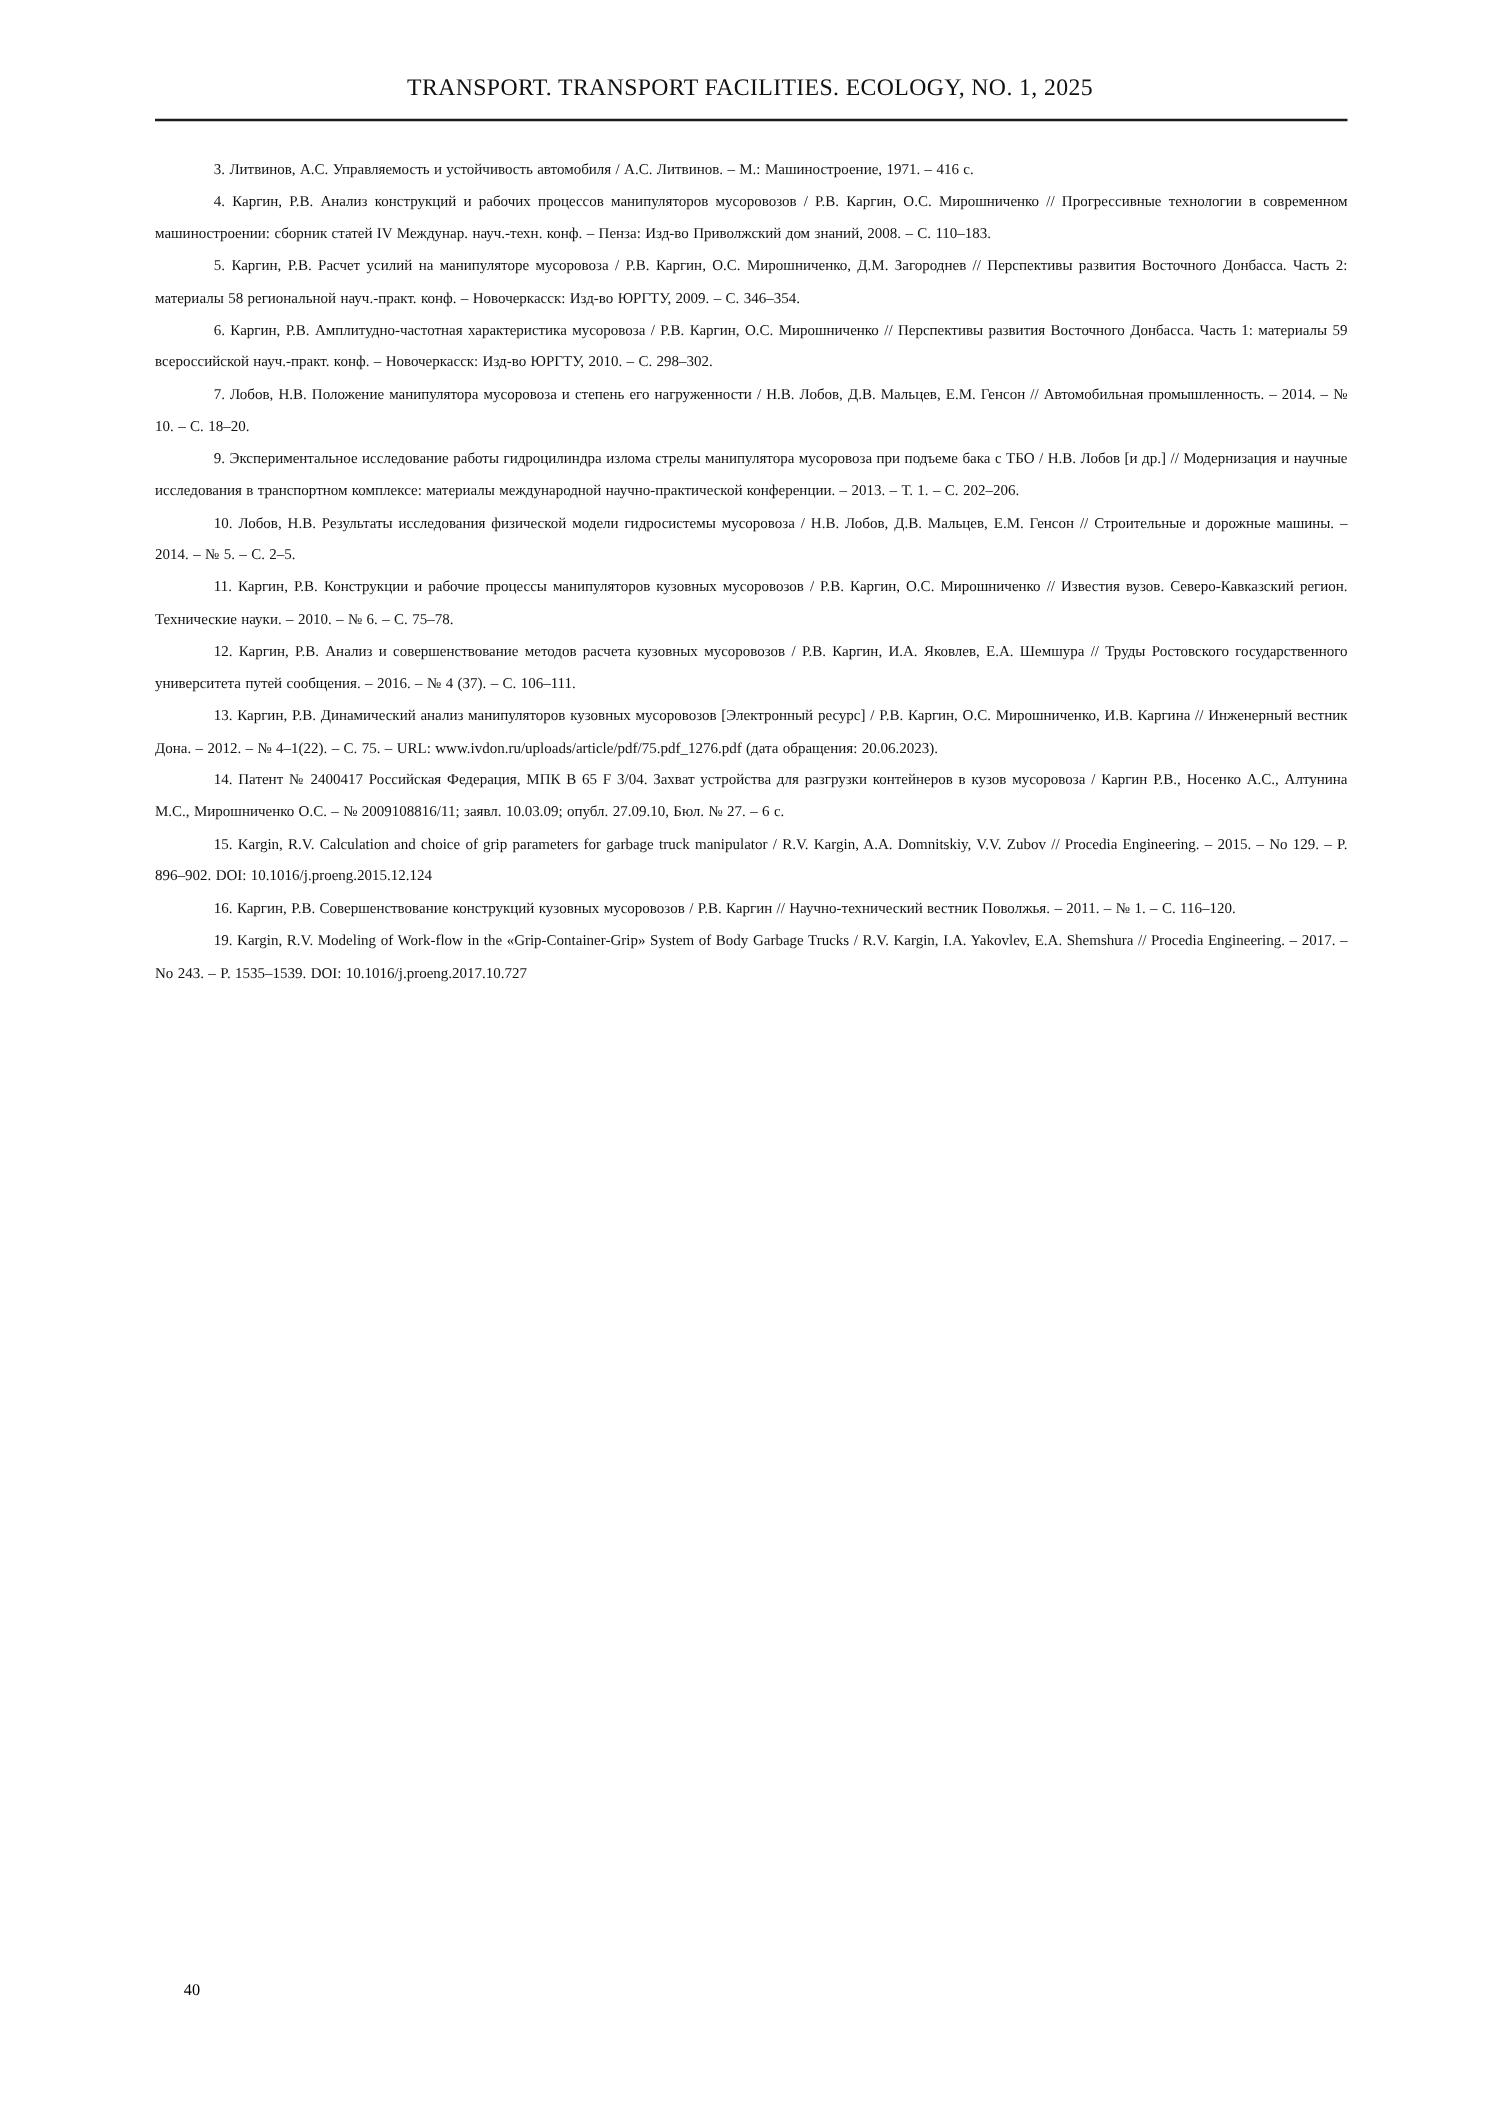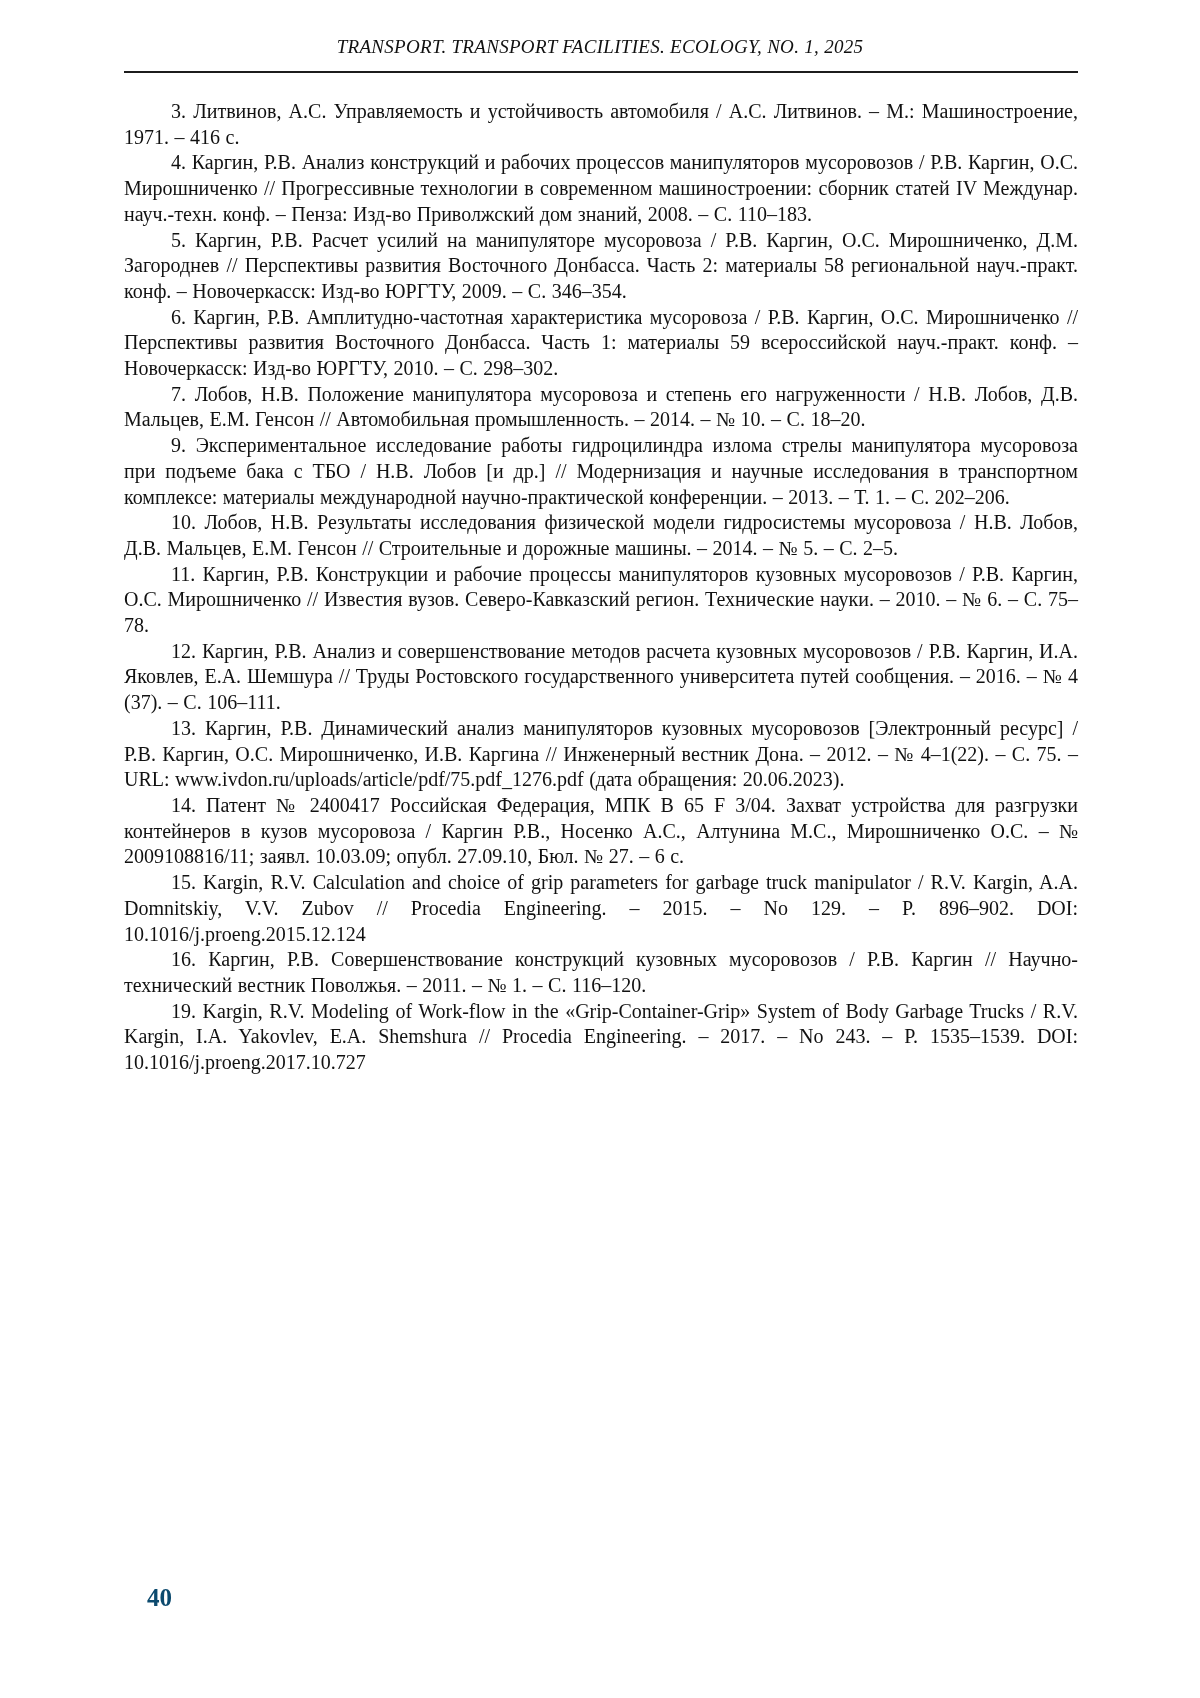--- a/index.html
+++ b/index.html
@@ -11,22 +11,21 @@
     position: relative;
     width: 1200px;
     height: 1698px;
     background: #ffffff;
     color: #111111;
     font-family: "Liberation Serif", "DejaVu Serif", serif;
     box-sizing: border-box;
     overflow: hidden;
   }
   .page-header {
-    padding-top: 36px;
-    font-style: italic;
+    padding-top: 60px;
   }
   .journal-title {
     text-align: center;
     font-size: 19px;
     letter-spacing: 0.3px;
     color: #111111;
     white-space: nowrap;
   }
   .header-rule {
     margin: 13px 0 0 124px;
@@ -34,34 +33,33 @@
     height: 0;
     border-top: 2px solid #1c1c1c;
   }
   .references {
     margin: 26px 122px 0 124px;
     width: 954px;
   }
   .references p {
     margin: 0;
     padding: 0;
-    font-size: 20px;
+    font-size: 12px;
     line-height: 25.7px;
     text-align: justify;
     text-indent: 47px;
     color: #111111;
     word-spacing: 0.5px;
   }
   .page-number {
     position: absolute;
     left: 147px;
     top: 1584px;
-    font-size: 25px;
-    color: #0c4a6e;
-    font-weight: bold;
+    font-size: 13px;
+    color: #000000;
   }
 </style>
 </head>
 <body>
 
 <div class="page">
 
   <div class="page-header">
     <div class="journal-title">TRANSPORT. TRANSPORT FACILITIES. ECOLOGY, NO. 1, 2025</div>
     <div class="header-rule"></div>

